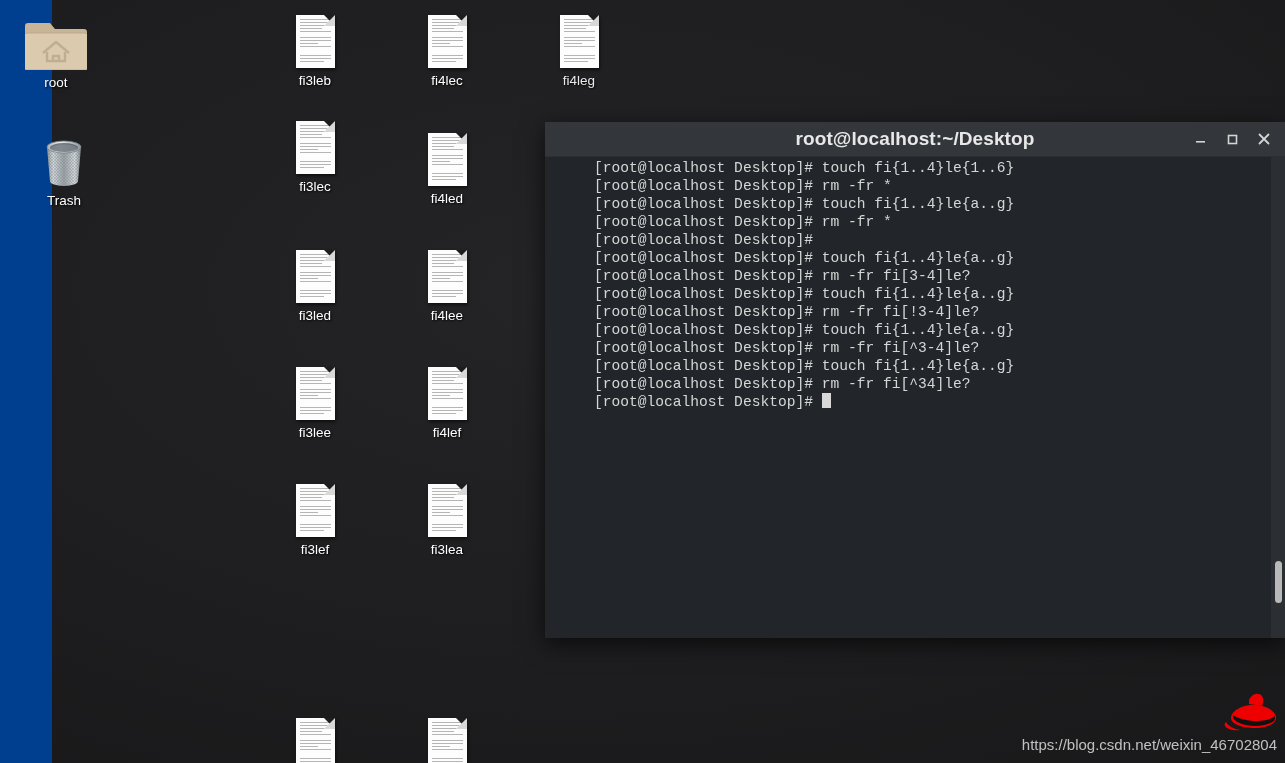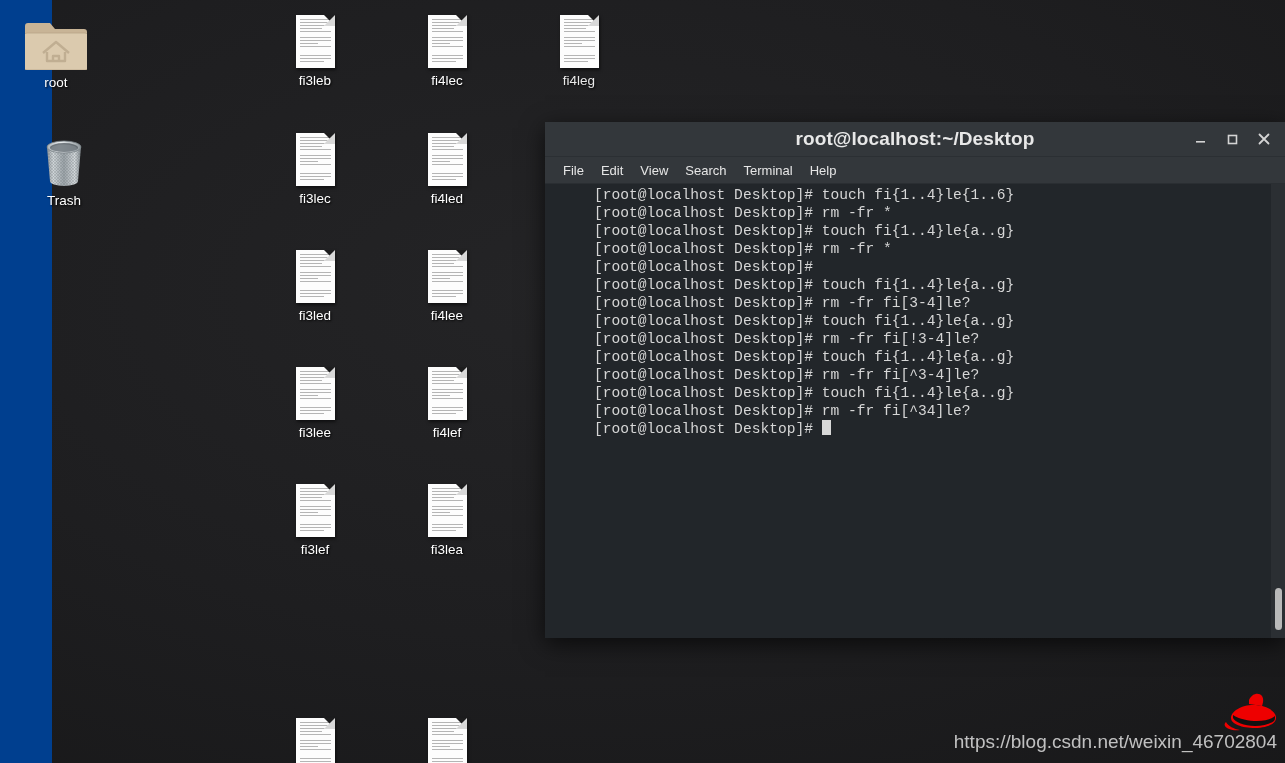--- a/index.html
+++ b/index.html
@@ -248,21 +248,21 @@
     height: 42px;
     border-radius: 4px;
     background: #b9b9b9;
   }
 
   
   #watermark {
     position: absolute;
     right: 8px;
     bottom: 10px;
-    font-size: 19px;
+    font-size: 15px;
     color: #cfcfcf;
     font-family: "Liberation Sans", sans-serif;
     opacity: .92;
     white-space: nowrap;
   }
   #redhat-logo {
     position: absolute;
     right: 6px;
     bottom: 28px;
     width: 56px;
@@ -370,21 +370,21 @@
             <i class="short s2"></i>
             <i class="short s3"></i>
           </div>
           <div class="fold2"></div>
           <div class="fold"></div>
         </div>
     </div>
     <div class="lbl">fi4leg</div>
   </div>
 
-  <div class="desk-icon" style="left:267px; top:124px;">
+  <div class="desk-icon" style="left:267px; top:112px;">
     <div class="glyph">
       <div class="doc">
           <div class="lines">
             <i class="gap1"></i>
             <i class="gap2"></i>
             <i class="short s1"></i>
             <i class="short s2"></i>
             <i class="short s3"></i>
           </div>
           <div class="fold2"></div>
@@ -564,28 +564,20 @@
           </svg>
         </div>
         <div class="wbtn">
           <svg width="12" height="12" viewBox="0 0 12 12">
             <path d="M1.5,1.5 L10.5,10.5 M10.5,1.5 L1.5,10.5" stroke="#d4d4d4" stroke-width="1.8" stroke-linecap="round"></path>
           </svg>
         </div>
       </div>
     </div>
 
-    <div id="menubar">
-      <div class="menu-item">File</div>
-      <div class="menu-item">Edit</div>
-      <div class="menu-item">View</div>
-      <div class="menu-item">Search</div>
-      <div class="menu-item">Terminal</div>
-      <div class="menu-item">Help</div>
-    </div>
 
     <div id="term-body">
       <div id="term-text"><span id="term-lines">[root@localhost Desktop]# touch fi{1..4}le{1..6}
 [root@localhost Desktop]# rm -fr *
 [root@localhost Desktop]# touch fi{1..4}le{a..g}
 [root@localhost Desktop]# rm -fr *
 [root@localhost Desktop]#
 [root@localhost Desktop]# touch fi{1..4}le{a..g}
 [root@localhost Desktop]# rm -fr fi[3-4]le?
 [root@localhost Desktop]# touch fi{1..4}le{a..g}

